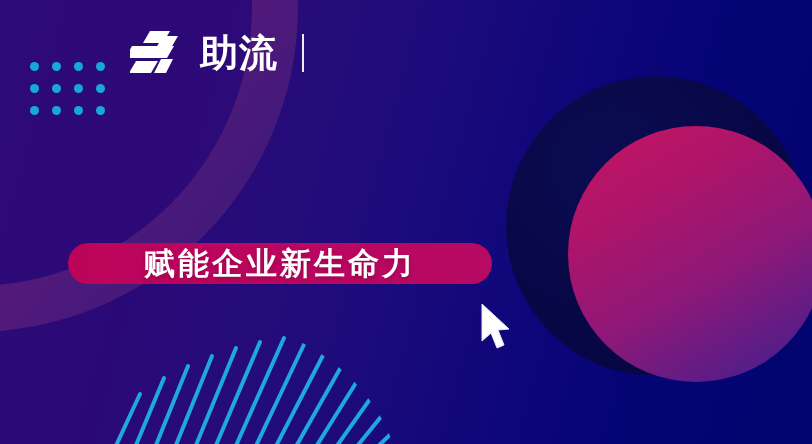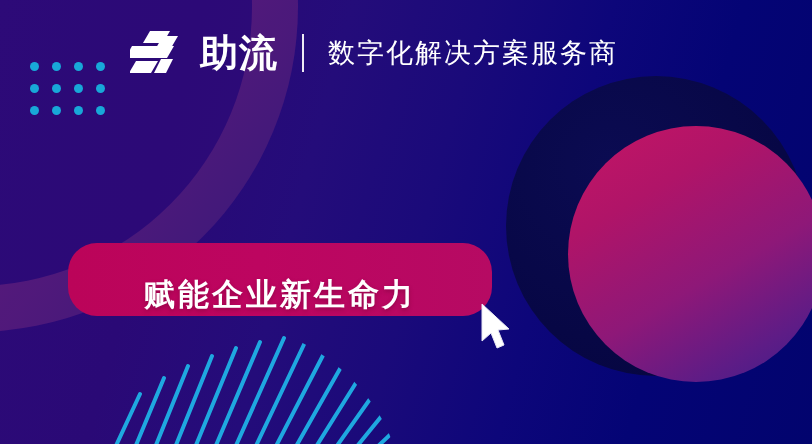--- a/index.html
+++ b/index.html
@@ -146,25 +146,25 @@
     letter-spacing: 3px;
     white-space: nowrap;
     text-shadow: 0 2px 5px rgba(10,0,50,.45);
   }
 
   .cta-pill {
     position: absolute;
     left: 68px;
     top: 243px;
     width: 424px;
-    height: 73px;
+    height: 41px;
     border-radius: 29px;
     background: linear-gradient(90deg,#bb0459 0%, #bd0560 45%, #b60a63 100%);
     display: flex;
-    align-items: flex-end;
+    align-items: center;
     justify-content: center;
   }
   .cta-pill-label {
     color: #ffffff;
     font-size: 31px;
     font-weight: 700;
     letter-spacing: 3px;
     white-space: nowrap;
     text-shadow: 0 2px 4px rgba(90,0,40,.4);
   }
@@ -240,21 +240,20 @@
         <polygon points="6,32 28,32 21,44 -1,44"></polygon>
         <polygon points="31,30 43,30 36,44 24,44"></polygon>
         <polygon points="33,7 48,7 41,19 26,19"></polygon>
       </g>
     </svg>
 
     <div class="logo-word">助流</div>
 
     <div class="divider-bar"></div>
 
-    <div class="tagline">数字化解决方案服务商</div>
   </div>
 
 
   <div class="cta-pill">
     <span class="cta-pill-label">赋能企业新生命力</span>
   </div>
 
   <svg class="cursor" viewBox="0 0 34 48">
     <polygon points="2,1 2,38 11,30 17,45 24,42 18,27 29,26" fill="#ffffff" stroke="#e8e8f5" stroke-width="1"></polygon>
   </svg>

